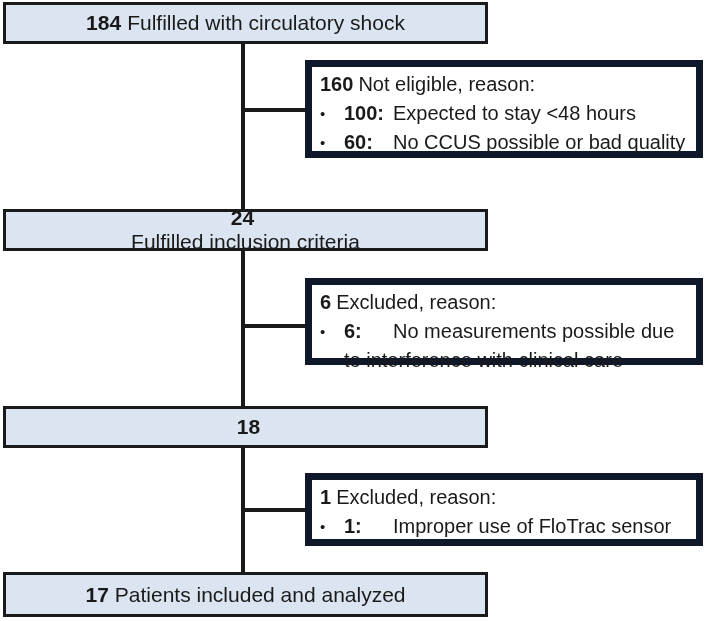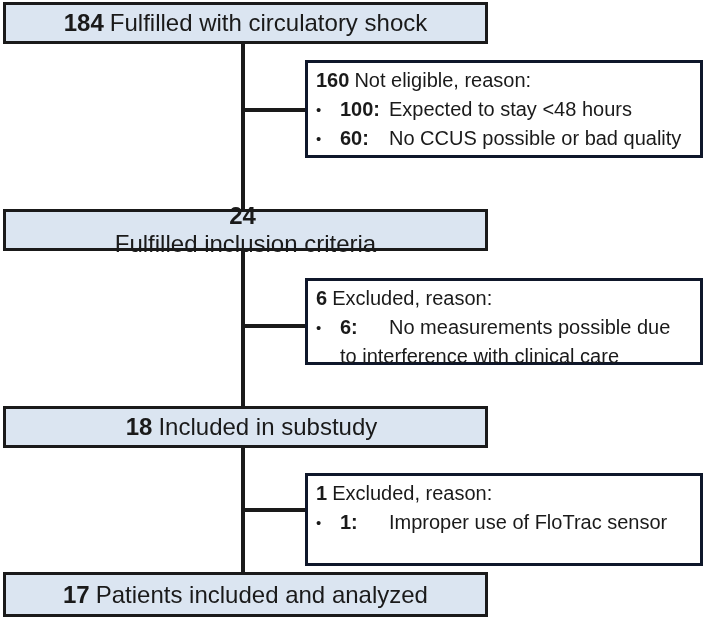--- a/index.html
+++ b/index.html
@@ -20,43 +20,43 @@
     position:absolute;
     left:3px;
     width:485px;
     height:42px;
     box-sizing:border-box;
     background:#dbe5f1;
     border:3px solid #1a1a1a;
     display:flex;
     align-items:center;
     justify-content:center;
-    font-size:24px;
+    font-size:21px;
     white-space:nowrap;
   }
   .main-box .count{font-weight:bold;margin-right:6px;}
   #mb1{top:2px;}
   #mb2{top:209px;flex-direction:column;}
   #mb3{top:406px;padding-left:12px;}
   #mb4{top:572px;height:45px;}
   
   .side-box{
     position:absolute;
     left:305px;
     width:398px;
     box-sizing:border-box;
     background:#ffffff;
-    border:3px solid #0f172a;
+    border:7px solid #0f172a;
     padding:3px 8px 3px 8px;
     font-size:20px;
     line-height:29px;
   }
   #sb1{top:60px;height:98px;}
   #sb2{top:278px;height:87px;}
-  #sb3{top:473px;height:93px;}
+  #sb3{top:473px;height:73px;}
   .side-header .count{font-weight:bold;margin-right:5px;}
   .item{display:flex;align-items:flex-start;}
   .bullet{
     width:24px;
     flex:0 0 24px;
     font-size:15px;
     line-height:29px;
   }
   .item-content{flex:1;}
   .num{
@@ -104,21 +104,20 @@
     <span class="label">Fulfilled with circulatory shock</span>
   </div>
 
   <div class="main-box" id="mb2">
     <span class="count">24</span>
     <span class="label">Fulfilled inclusion criteria</span>
   </div>
 
   <div class="main-box" id="mb3">
     <span class="count">18</span>
-    <span class="label">Included in substudy</span>
   </div>
 
   <div class="main-box" id="mb4">
     <span class="count">17</span>
     <span class="label">Patients included and analyzed</span>
   </div>
 
   <div class="side-box" id="sb1">
     <div class="side-header">
       <span class="count">160</span><span>Not eligible, reason:</span>

